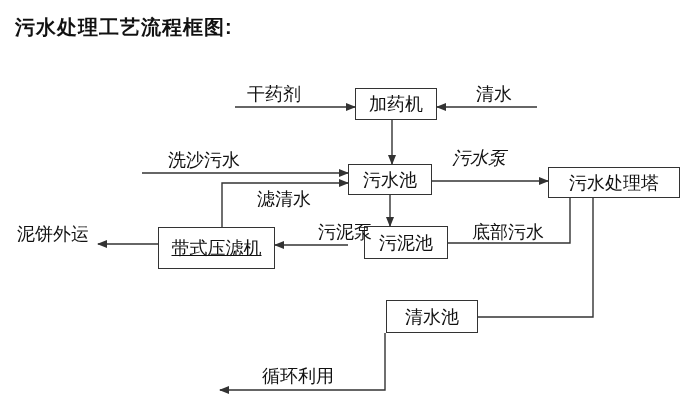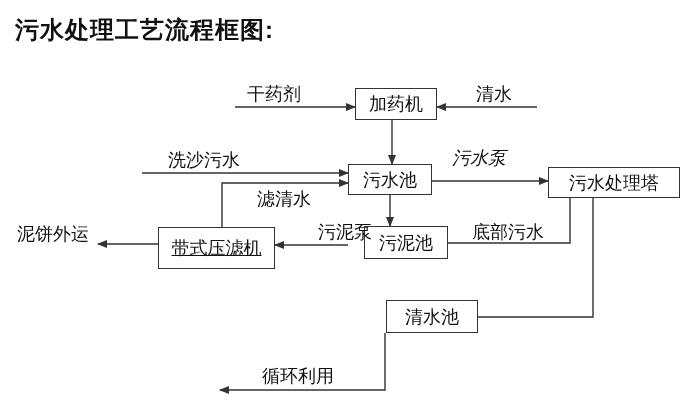--- a/index.html
+++ b/index.html
@@ -10,21 +10,21 @@
   html,body{margin:0;padding:0;background:var(--bg);}
   body{font-family:"Liberation Sans", sans-serif;color:var(--text);}
   .stage{
     position:relative;
     width:700px;height:420px;
     background:var(--bg);
     overflow:hidden;
   }
   .page-title{
     position:absolute;left:15px;top:14px;
-    font-size:24px;font-weight:700;letter-spacing:1px;
+    font-size:20px;font-weight:700;letter-spacing:1px;
     white-space:nowrap;
   }
   .connectors{
     position:absolute;left:0;top:0;width:700px;height:420px;
     pointer-events:none;
   }
   .connector{
     stroke:var(--line);
     stroke-width:1.4;
     fill:none;

